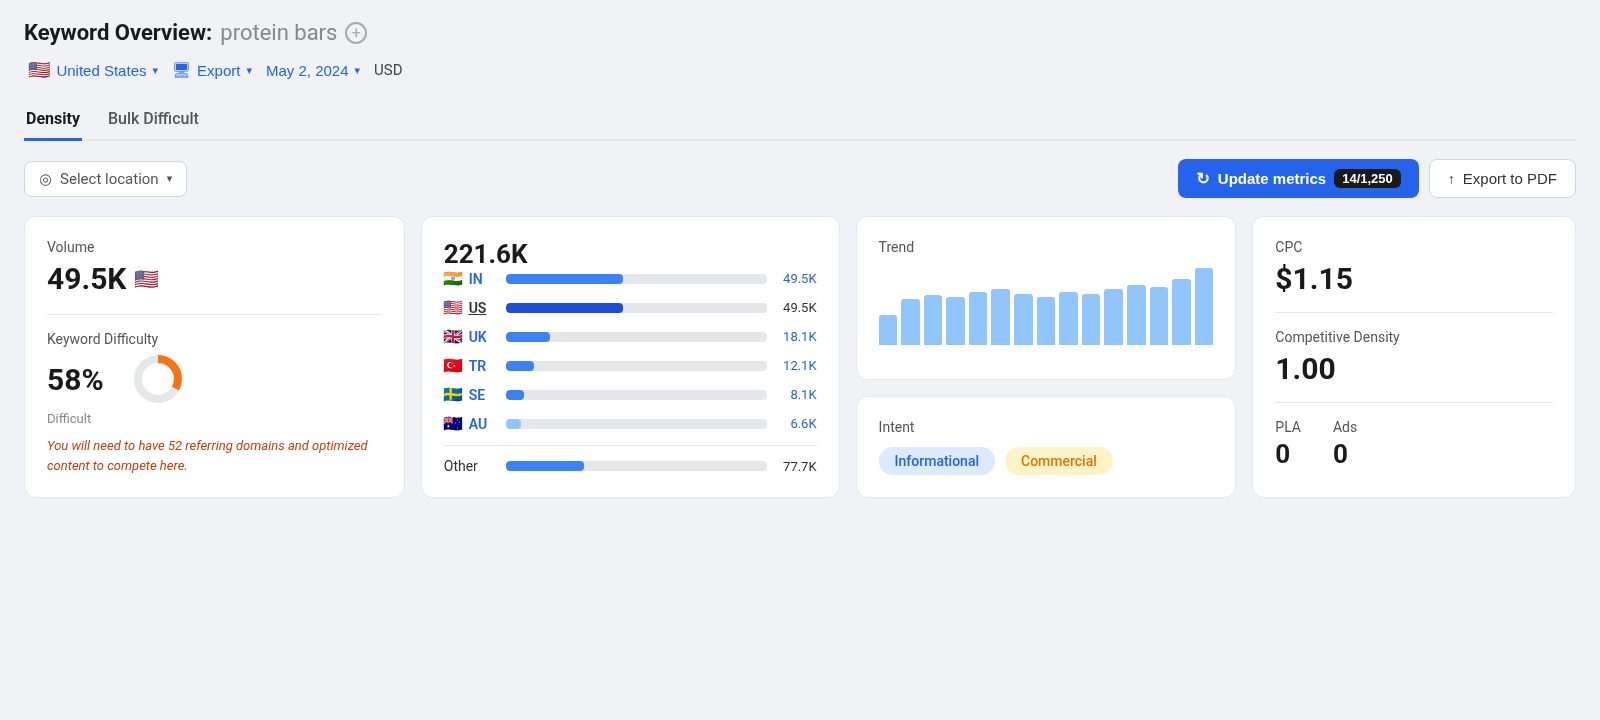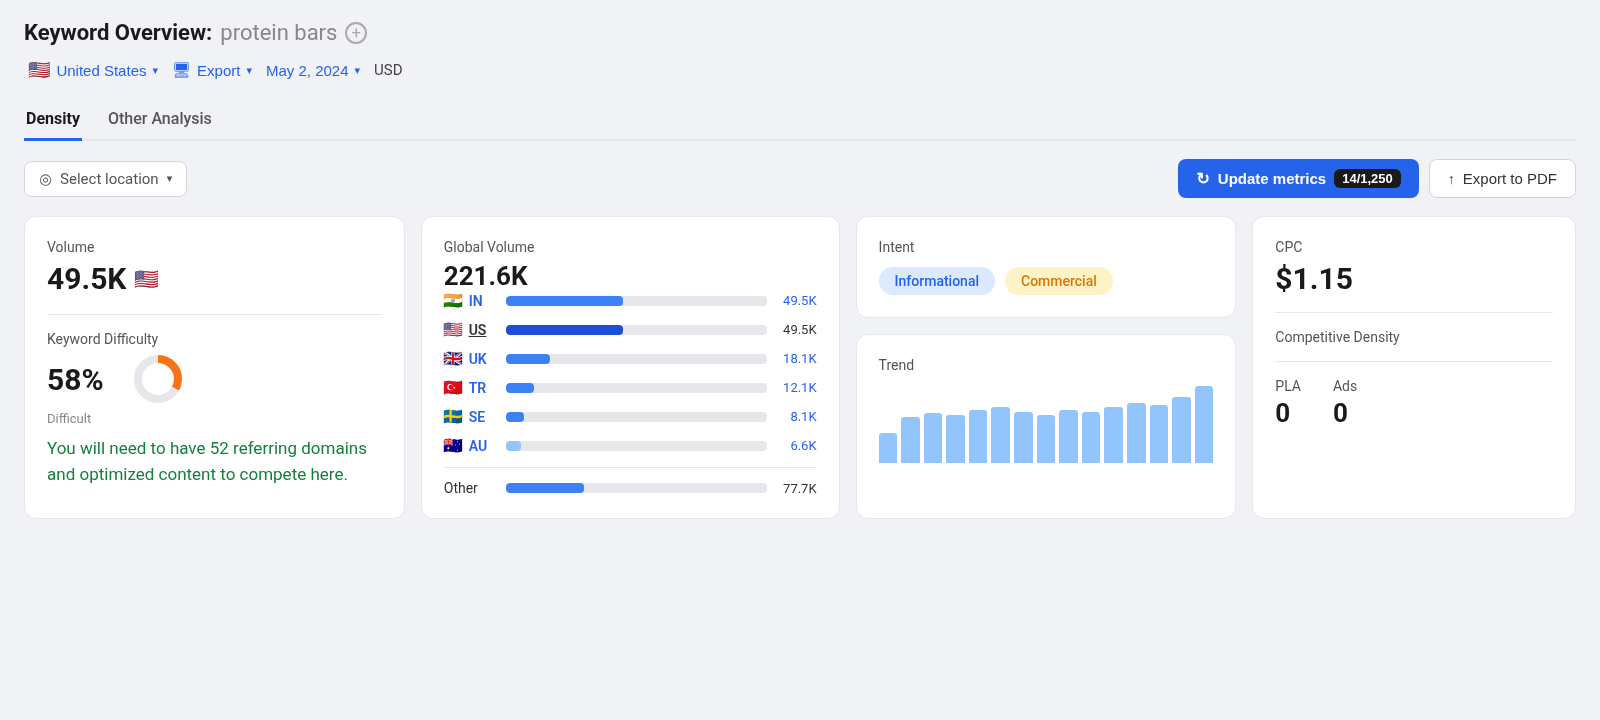--- a/index.html
+++ b/index.html
@@ -204,23 +204,24 @@
       height: 52px;
       position: relative;
     }
     .donut-svg { width: 52px; height: 52px; }
     .kd-label {
       font-size: 13px;
       color: #888;
       margin-bottom: 10px;
     }
     .kd-description {
-      font-size: 17px;
-      color: #15803d;
+      font-size: 13px;
+      color: #c2410c;
       line-height: 1.5;
+      font-style: italic;
     }
 
     
     .global-volume-value {
       font-size: 26px;
       font-weight: 700;
       margin-bottom: 0;
     }
     .country-row {
       display: flex;
@@ -369,21 +370,21 @@
   </button>
   <button class="filter-btn">
     <span>May 2, 2024</span>
     <span class="chevron">▾</span>
   </button>
   <span class="currency-label">USD</span>
 </div>
 
 <div class="tabs">
   <div class="tab active">Density</div>
-  <div class="tab">Other Analysis</div>
+  <div class="tab">Bulk Difficult</div>
 </div>
 
 <div class="toolbar">
   <div class="location-select">
     <span class="location-icon">◎</span>
     <span>Select location</span>
     <span style="font-size:11px;">▾</span>
   </div>
   <div class="toolbar-right">
     <button class="update-metrics-btn">
@@ -417,21 +418,20 @@
             <circle cx="26" cy="26" r="20" fill="none" stroke="#f97316" stroke-width="8" stroke-dasharray="72.6 125.7" stroke-dashoffset="31.4" transform="rotate(-90 26 26)"></circle>
           </svg>
         </div>
       </div>
       <div class="kd-label">Difficult</div>
       <div class="kd-description">You will need to have 52 referring domains and optimized content to compete here.</div>
     </div>
   </div>
 
   <div class="card">
-    <div class="card-label">Global Volume</div>
     <div class="global-volume-value">221.6K</div>
 
     <div class="country-row">
       <div class="country-flag-code">
         <span>🇮🇳</span>
         <span class="country-code">IN</span>
       </div>
       <div class="bar-track">
         <div class="bar-fill" style="width:45%; background:#3b82f6;"></div>
       </div>
@@ -496,28 +496,20 @@
     <div class="other-row">
       <span class="other-label">Other</span>
       <div class="bar-track">
         <div class="bar-fill" style="width:30%; background:#3b82f6;"></div>
       </div>
       <span class="other-value">77.7K</span>
     </div>
   </div>
 
   <div class="intent-trend-col">
-
-    <div class="card">
-      <div class="card-label">Intent</div>
-      <div class="intent-tags">
-        <span class="intent-tag intent-tag-info">Informational</span>
-        <span class="intent-tag intent-tag-commercial">Commercial</span>
-      </div>
-    </div>
 
     <div class="card" style="flex:1;">
       <div class="card-label">Trend</div>
       <div class="trend-bars">
         <div class="trend-bar" style="height:38%;"></div>
         <div class="trend-bar" style="height:58%;"></div>
         <div class="trend-bar" style="height:62%;"></div>
         <div class="trend-bar" style="height:60%;"></div>
         <div class="trend-bar" style="height:66%;"></div>
         <div class="trend-bar" style="height:70%;"></div>
@@ -525,27 +517,36 @@
         <div class="trend-bar" style="height:60%;"></div>
         <div class="trend-bar" style="height:66%;"></div>
         <div class="trend-bar" style="height:64%;"></div>
         <div class="trend-bar" style="height:70%;"></div>
         <div class="trend-bar" style="height:75%;"></div>
         <div class="trend-bar" style="height:73%;"></div>
         <div class="trend-bar" style="height:82%;"></div>
         <div class="trend-bar" style="height:96%;"></div>
       </div>
     </div>
+
+    <div class="card">
+      <div class="card-label">Intent</div>
+      <div class="intent-tags">
+        <span class="intent-tag intent-tag-info">Informational</span>
+        <span class="intent-tag intent-tag-commercial">Commercial</span>
+      </div>
+    </div>
   </div>
 
   <div class="card">
     <div class="card-label">CPC</div>
     <div class="card-value-large cpc-value">$1.15</div>
     <hr class="card-divider">
     <div class="card-label">Competitive Density</div>
+    <div class="comp-density-value" style="font-size:30px;font-weight:700;margin-bottom:4px;">1.00</div>
     <hr class="card-divider">
     <div class="pla-ads-row">
       <div class="pla-ads-item">
         <div class="pla-ads-label">PLA</div>
         <div class="pla-ads-value">0</div>
       </div>
       <div class="pla-ads-item">
         <div class="pla-ads-label">Ads</div>
         <div class="pla-ads-value">0</div>
       </div>

